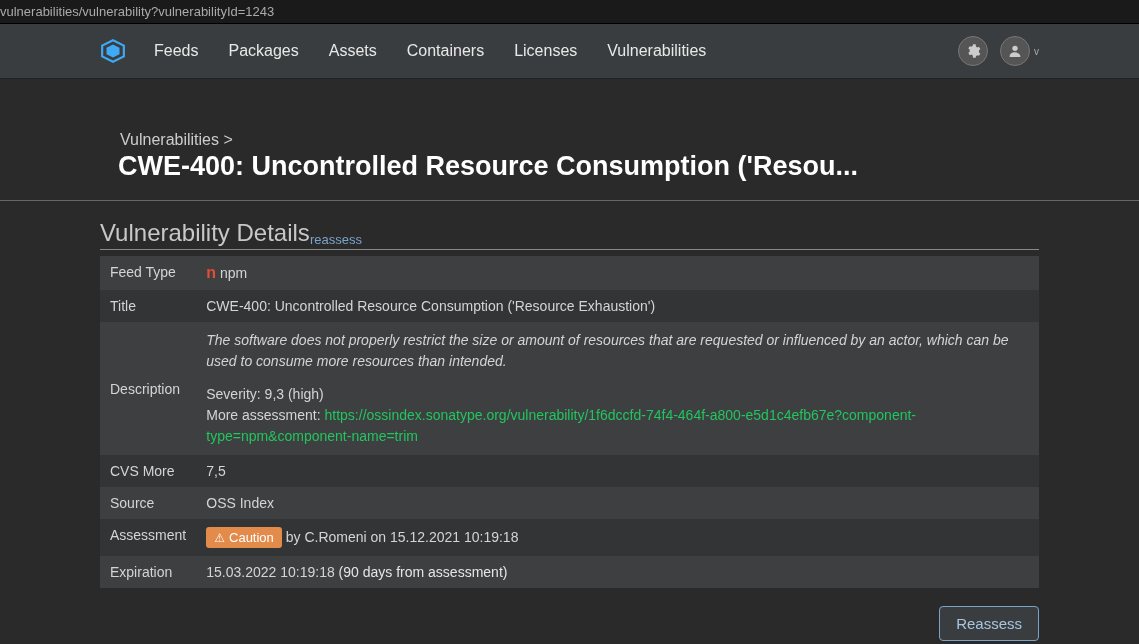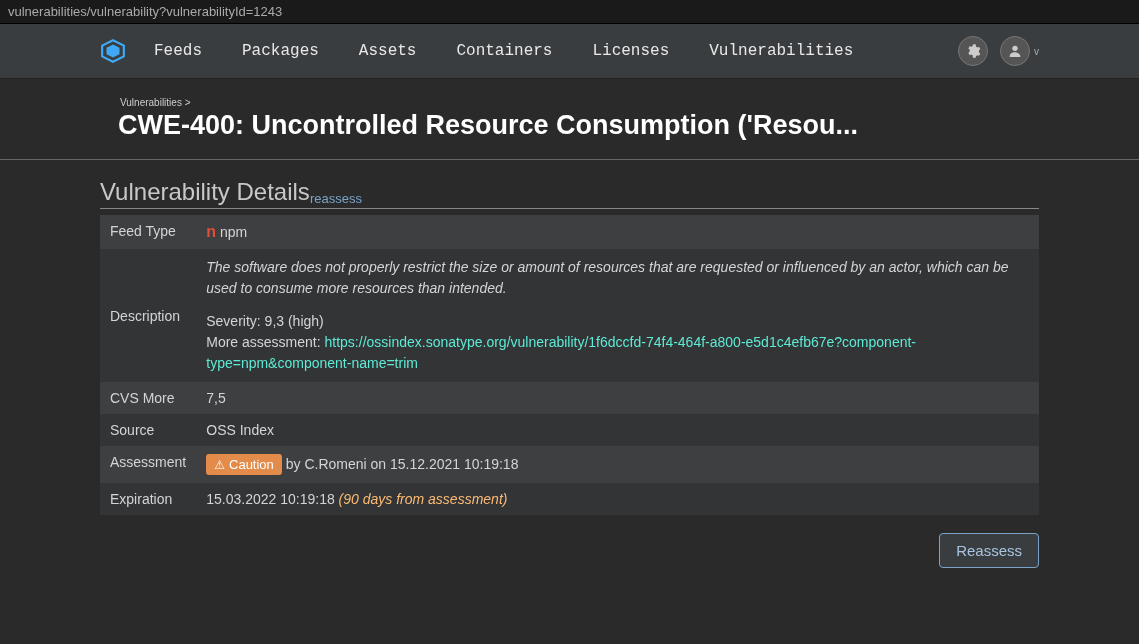--- a/index.html
+++ b/index.html
@@ -1,45 +1,45 @@
 <!DOCTYPE html>
 <html><head>
 <meta charset="utf-8">
 <style>
 * { margin: 0; padding: 0; box-sizing: border-box; }
 body { background: #2a2a2a; color: #d4d4d4; font-family: "Segoe UI", Arial, sans-serif; font-size: 14px; width: 1139px; }
-.url-bar { background: #1a1a1a; padding: 4px 8px; color: #aaa; font-size: 13px; border-bottom: 1px solid #000; }
+.url-bar { background: #1a1a1a; padding: 4px 0; color: #aaa; font-size: 13px; border-bottom: 1px solid #000; }
 .topnav { background: #3a3d3f; display: flex; align-items: center; padding: 12px 100px; gap: 28px; border-bottom: 1px solid #222; }
 .logo { width: 26px; height: 26px; }
-.nav-links { display: flex; gap: 40px; flex: 1; font-family: Liberation Mono, monospace; }
+.nav-links { display: flex; gap: 30px; flex: 1; }
 .nav-links a { color: #e8e8e8; text-decoration: none; font-size: 16px; cursor: pointer; }
 .nav-right { display: flex; gap: 12px; align-items: center; }
 .icon-btn { width: 30px; height: 30px; border-radius: 50%; background: #555; border: 1px solid #777; display: flex; align-items: center; justify-content: center; cursor: pointer; }
 .user-btn { width: 30px; height: 30px; border-radius: 50%; background: #555; border: 1px solid #777; display: flex; align-items: center; justify-content: center; cursor: pointer; }
 .user-wrap { display: flex; align-items: center; gap: 4px; cursor: pointer; }
 .chev { font-size: 10px; color: #aaa; }
 .content { padding: 18px 100px 40px 100px; }
-.breadcrumb { color: #ccc; font-size: 10px; margin-bottom: 2px; padding-left: 20px;}
+.breadcrumb { color: #ccc; font-size: 16px; margin-bottom: 2px; padding-left: 20px; margin-top: 34px;}
 .page-title { color: #fff; font-weight: 700; font-size: 27px; margin-top: 0; padding-left: 18px; white-space: nowrap; overflow: hidden; text-overflow: ellipsis; }
 .divider { border: none; border-top: 1px solid #666; margin: 18px -100px 0 -100px; }
 .section-header { display: flex; justify-content: flex-start; align-items: flex-end; border-bottom: 1px solid #888; padding-bottom: 2px; margin-top: 18px; }
 .section-title { color: #c8c8c8; font-size: 24px; font-weight: 400; }
 .reassess-link { color: #7aa3c9; font-size: 13px; cursor: pointer; }
 .details-table { width: 100%; border-collapse: collapse; margin-top: 6px; }
 .details-table tr:nth-child(odd) { background: #3d3f41; }
 .details-table tr:nth-child(even) { background: #323436; }
 .details-table td { padding: 8px 10px; vertical-align: top; }
 .details-table td.label { width: 90px; color: #d4d4d4; }
 .npm-icon { color: #e04e39; font-weight: bold; font-size: 16px; margin-right: 4px; display:inline-block; }
 .desc-block { line-height: 1.5; }
 .desc-block p { margin-bottom: 12px; font-style: italic; }
-.link { color: #5eead4; text-decoration: none; cursor: pointer; text-align: center; }
+.link { color: #22c55e; text-decoration: none; cursor: pointer; text-align: center; }
 .badge { background: #e38b4a; color: #fff; padding: 3px 8px; border-radius: 3px; font-size: 13px; display: inline-flex; align-items: center; gap: 4px; }
 .badge-icon { font-size: 12px; }
-.italic { font-style: italic; color: #fdba74; }
+.italic { color: #e5e5e5; }
 .btn-row { display: flex; justify-content: flex-end; margin-top: 18px; }
 .btn { background: #3a3d3f; border: 1px solid #7aa3c9; color: #a8c5e0; padding: 8px 16px; border-radius: 4px; font-size: 15px; cursor: pointer; }
 </style>
 </head>
 <body>
 
 <div class="url-bar">vulnerabilities/vulnerability?vulnerabilityId=1243</div>
 
 <div class="topnav">
   <span class="logo">
@@ -86,20 +86,24 @@
 
   <table class="details-table">
     <tbody>
         <tr>
       <td class="label">Feed Type</td>
       <td>
         <span class="npm-icon">n</span><span>npm</span>
       </td>
     </tr>
     <tr>
+      <td class="label">Title</td>
+      <td>CWE-400: Uncontrolled Resource Consumption ('Resource Exhaustion')</td>
+    </tr>
+    <tr>
       <td class="label" style="vertical-align:middle">Description</td>
       <td class="desc-block">
         <p>The software does not properly restrict the size or amount of resources that are requested or influenced by an actor, which can be used to consume more resources than intended.</p>
         <div>Severity: 9,3 (high)</div>
         <div>
           <span>More assessment: </span><a class="link">https://ossindex.sonatype.org/vulnerability/1f6dccfd-74f4-464f-a800-e5d1c4efb67e?component-type=npm&amp;component-name=trim</a>
         </div>
       </td>
     </tr>
     <tr>

